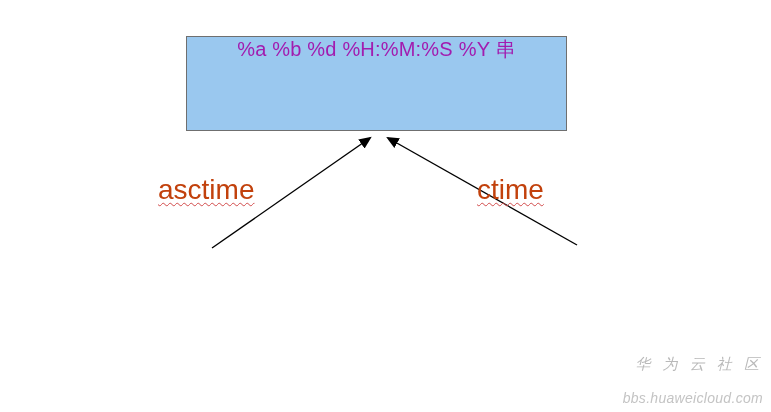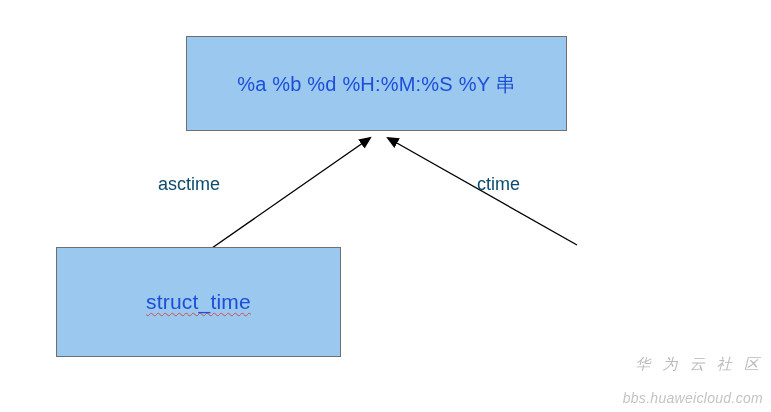--- a/index.html
+++ b/index.html
@@ -24,23 +24,23 @@
     top: 0;
     width: 771px;
     height: 412px;
   }
   .node-box {
     position: absolute;
     background: #9ac8ef;
     border: 1px solid #6f6f6f;
     box-sizing: border-box;
     display: flex;
-    align-items: center;
+    align-items: flex-start;
     justify-content: center;
-    color: #1d4ed8;
+    color: #a21caf;
   }
   .node-label {
     font-size: 21px;
     line-height: 1.2;
     letter-spacing: 0.2px;
     white-space: nowrap;
   }
   .node-label.spellcheck {
     text-decoration: underline;
     text-decoration-style: wavy;
@@ -64,23 +64,24 @@
     height: 110px;
   }
   #node-timestamp {
     left: 433px;
     top: 243px;
     width: 284px;
     height: 114px;
   }
   .edge-label {
     position: absolute;
-    font-size: 18px;
-    color: #0c4a6e;
+    font-size: 28px;
+    color: #c2410c;
     white-space: nowrap;
+    text-decoration: underline;
     text-decoration-style: wavy;
     text-decoration-color: #d24b4b;
     text-decoration-thickness: 1px;
     text-underline-offset: 3px;
   }
   #edge-label-asctime {
     left: 158px;
     top: 174px;
   }
   #edge-label-ctime {
@@ -121,23 +122,20 @@
       </marker>
     </defs>
     <line x1="212" y1="248" x2="370" y2="138" stroke="#000000" stroke-width="1.4" marker-end="url(#arrowhead)"></line>
     <line x1="577" y1="245" x2="388" y2="138" stroke="#000000" stroke-width="1.4" marker-end="url(#arrowhead)"></line>
   </svg>
 
   <div class="node-box" id="node-format">
     <span class="node-label">%a %b %d %H:%M:%S %Y 串</span>
   </div>
 
-  <div class="node-box" id="node-struct-time">
-    <span class="node-label spellcheck">struct_time</span>
-  </div>
 
 
   <div class="edge-label" id="edge-label-asctime">asctime</div>
   <div class="edge-label" id="edge-label-ctime">ctime</div>
 
   <div id="watermark">
     <span class="wm-main">华 为 云 社 区</span>
     <span class="wm-sub">bbs.huaweicloud.com</span>
   </div>
 

